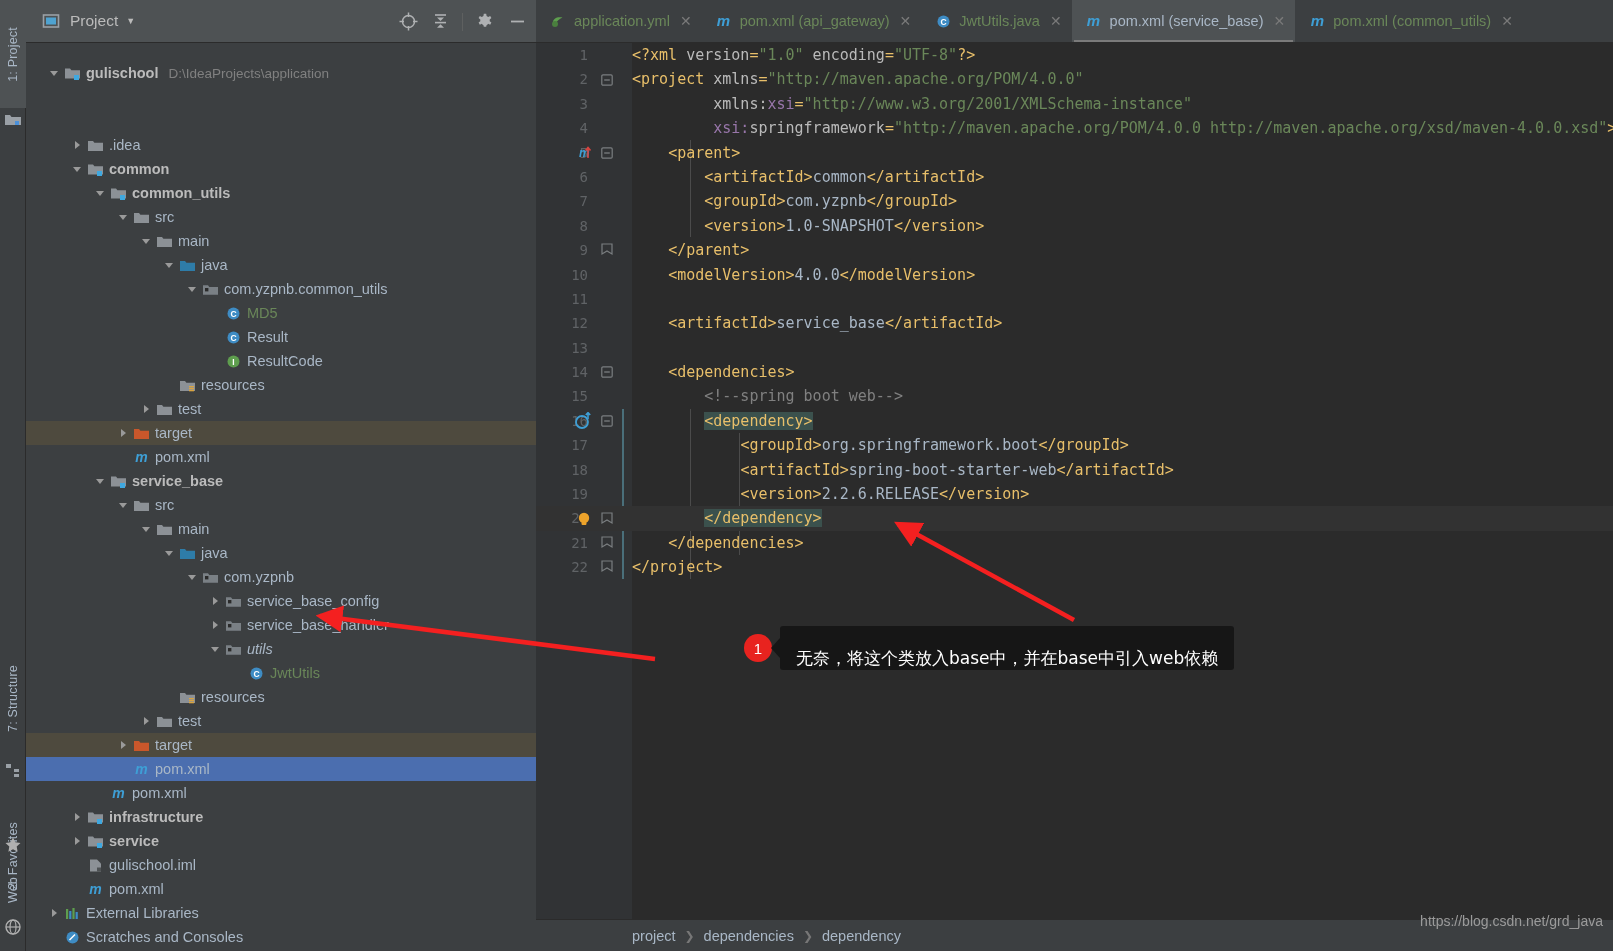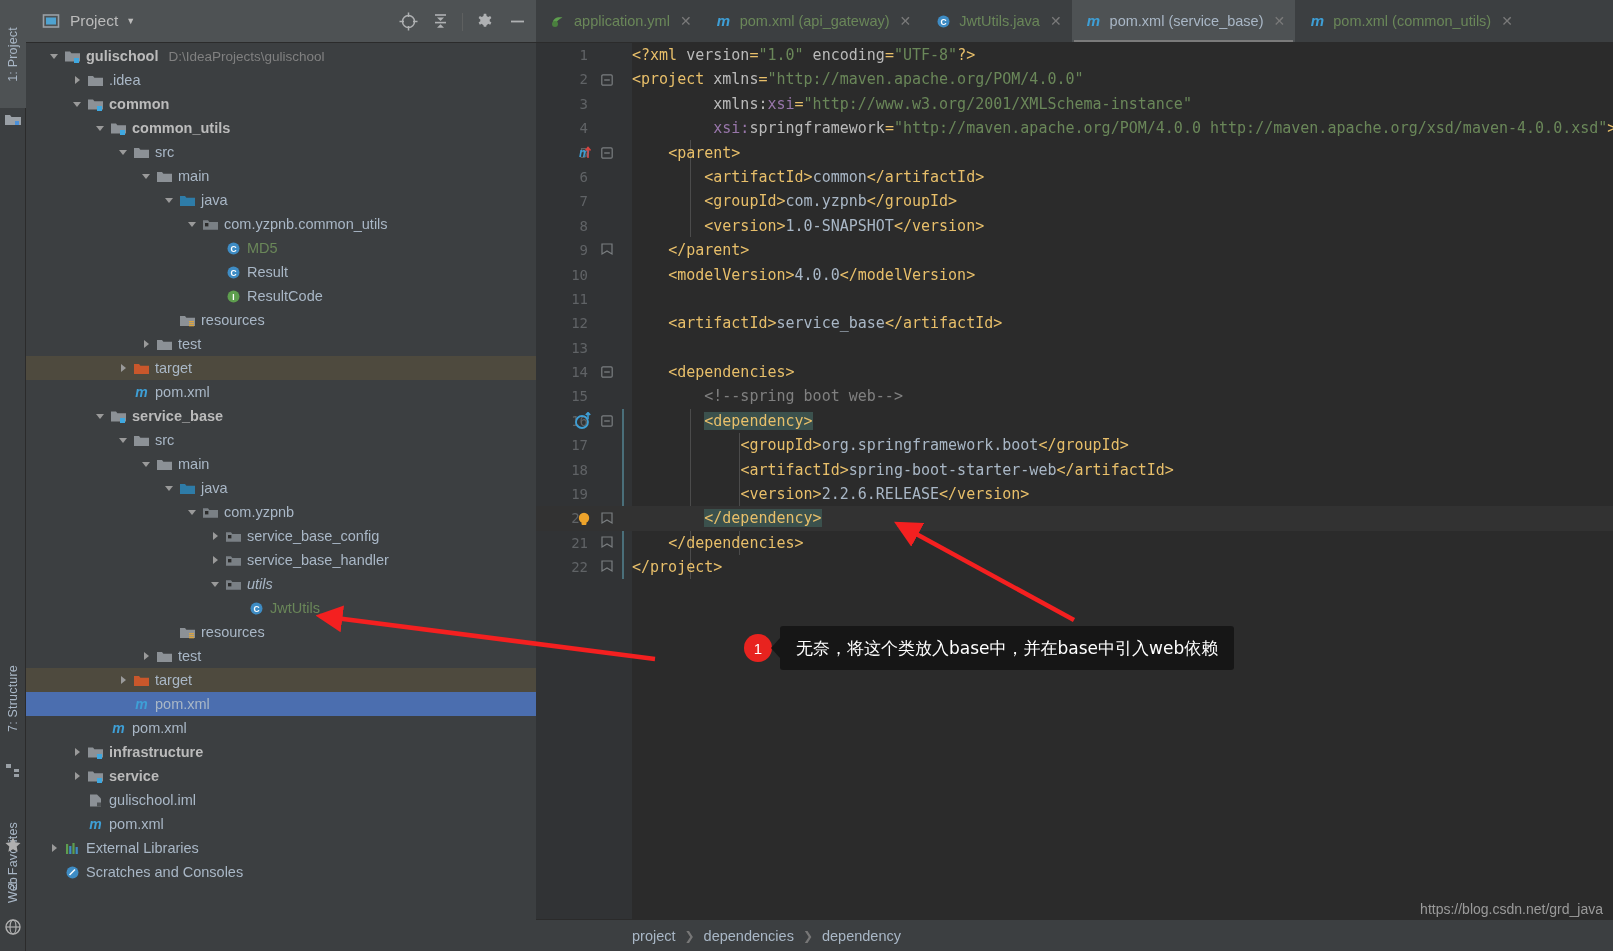--- a/index.html
+++ b/index.html
@@ -43,21 +43,21 @@
   .ph-caret { margin-left: 8px; color: #BBBBBB; font-size: 9px; }
   .ph-tools { position: absolute; right: 4px; top: 0; height: 43px; display: flex; align-items: center; gap: 2px; }
   .ph-tool {
     width: 30px; height: 30px; display: flex; align-items: center; justify-content: center;
     cursor: pointer;
   }
   .ph-sep { width: 1px; height: 18px; background: #5E6060; margin: 0 5px; }
 
   .tree {
     position: absolute; top: 43px; left: 0; right: 0; bottom: 0;
-    overflow: hidden; padding-top: 1px;
+    overflow: hidden; padding-top: 18px;
   }
   .trow {
     position: relative; height: 24px; display: flex; align-items: center;
     white-space: nowrap; cursor: default;
   }
   .trow.sel { background: #4B6EAF; }
   .trow.hl  { background: #4E4A3E; }
   .twist {
     width: 16px; height: 24px; display: flex; align-items: center; justify-content: center;
     flex: 0 0 16px;
@@ -144,29 +144,29 @@
 
   .breadcrumb {
     position: absolute; left: 0; right: 0; bottom: 0; height: 32px;
     background: #3C3F41; display: flex; align-items: center; padding-left: 96px;
     border-top: 1px solid #2B2B2B;
   }
   .bc-item { color: #A9B7C6; font-size: 14.5px; }
   .bc-sep { color: #777777; font-size: 12px; margin: 0 9px; }
 
   .watermark {
-    position: absolute; right: 10px; bottom: 34px;
+    position: absolute; right: 10px; bottom: 22px;
     color: #A0A0A0; font-size: 14px; font-family: "Liberation Sans", sans-serif;
     opacity: 0.95;
   }
 
   
   .anno-box {
     position: absolute; background: #161616; border-radius: 3px;
-    display: flex; align-items: center; padding: 0 16px; height: 44px;
+    display: flex; align-items: flex-end; padding: 0 16px; height: 44px;
   }
   .anno-box .anno-text {
     color: #FFFFFF; font-size: 17px; font-family: "DejaVu Sans", sans-serif;
     white-space: nowrap;
   }
   .anno-box::before {
     content: ""; position: absolute; left: -9px; top: 12px;
     width: 0; height: 0;
     border-style: solid; border-width: 10px 9px 10px 0;
     border-color: transparent #161616 transparent transparent;
@@ -276,23 +276,23 @@
           <span class="twist open">
             <i></i>
           </span>
           <span class="ticon">
             <svg width="17" height="15" viewBox="0 0 17 15">
               <path d="M1 2.5h5l1.4 1.8H16V12.5H1z" fill="#8C9196"></path>
               <rect x="10" y="9" width="5" height="5" fill="#3FA8E0"></rect>
             </svg>
           </span>
           <span class="tlabel bold">gulischool</span>
-          <span class="tsub">D:\IdeaProjects\gulischool</span>
-        </div>
-        <div class="trow" style="padding-left: 43px;">
+          <span class="tsub">D:\IdeaProjects\application</span>
+        </div>
+        <div class="trow" style="padding-left: 43px; margin-top: 48px;">
           <span class="twist closed">
             <i></i>
           </span>
           <span class="ticon">
             <svg width="17" height="15" viewBox="0 0 17 15">
               <path d="M1 3h5l1.4 1.8H16V13H1z" fill="#8C9196"></path>
             </svg>
           </span>
           <span class="tlabel ">.idea</span>
         </div>

